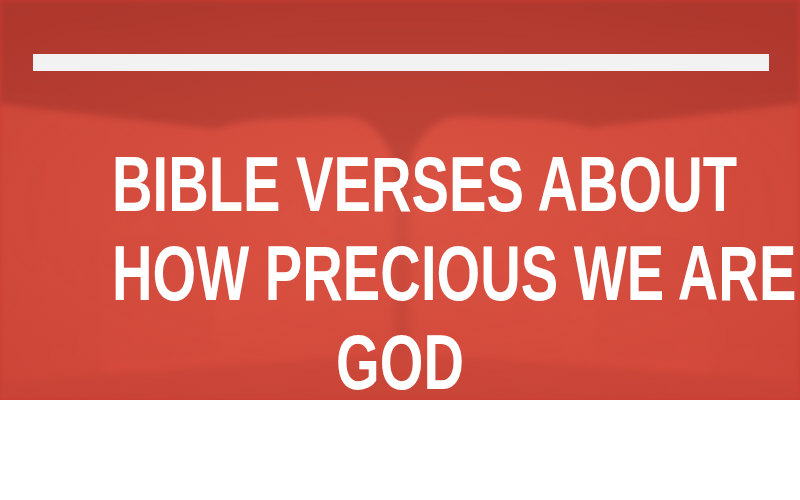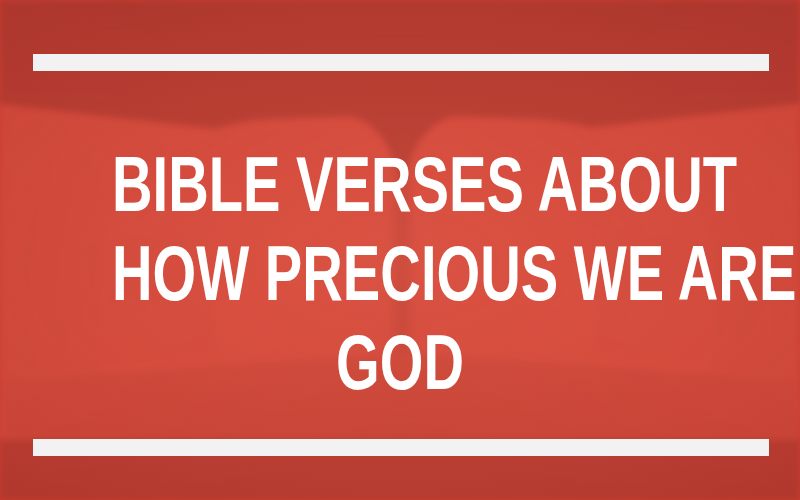--- a/index.html
+++ b/index.html
@@ -4,21 +4,21 @@
 <style>
   html, body {
     margin: 0;
     padding: 0;
     background: #ffffff;
   }
 
   #banner {
     position: relative;
     width: 800px;
-    height: 500px;
+    height: 400px;
     overflow: hidden;
     background: #c9443a;
     font-family: "Liberation Sans", sans-serif;
   }
 
   
   .photo {
     position: absolute;
     inset: 0;
     overflow: hidden;

